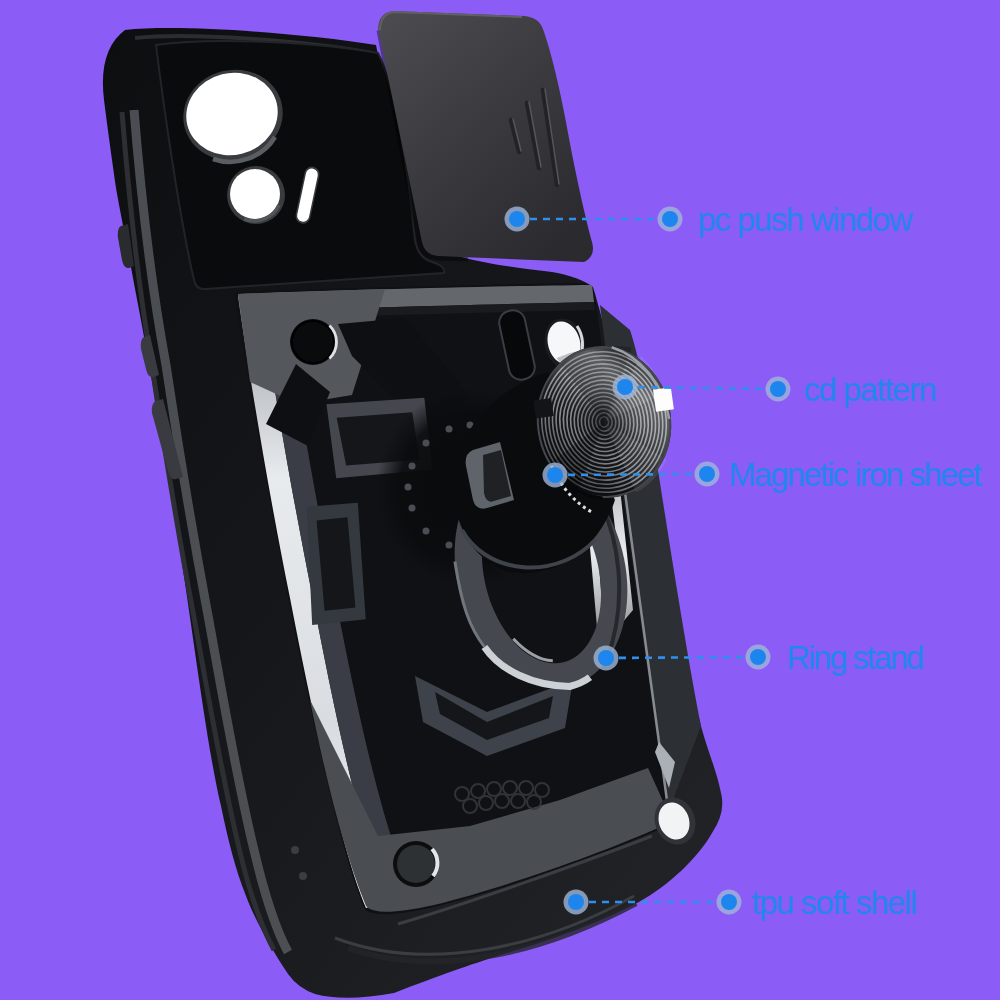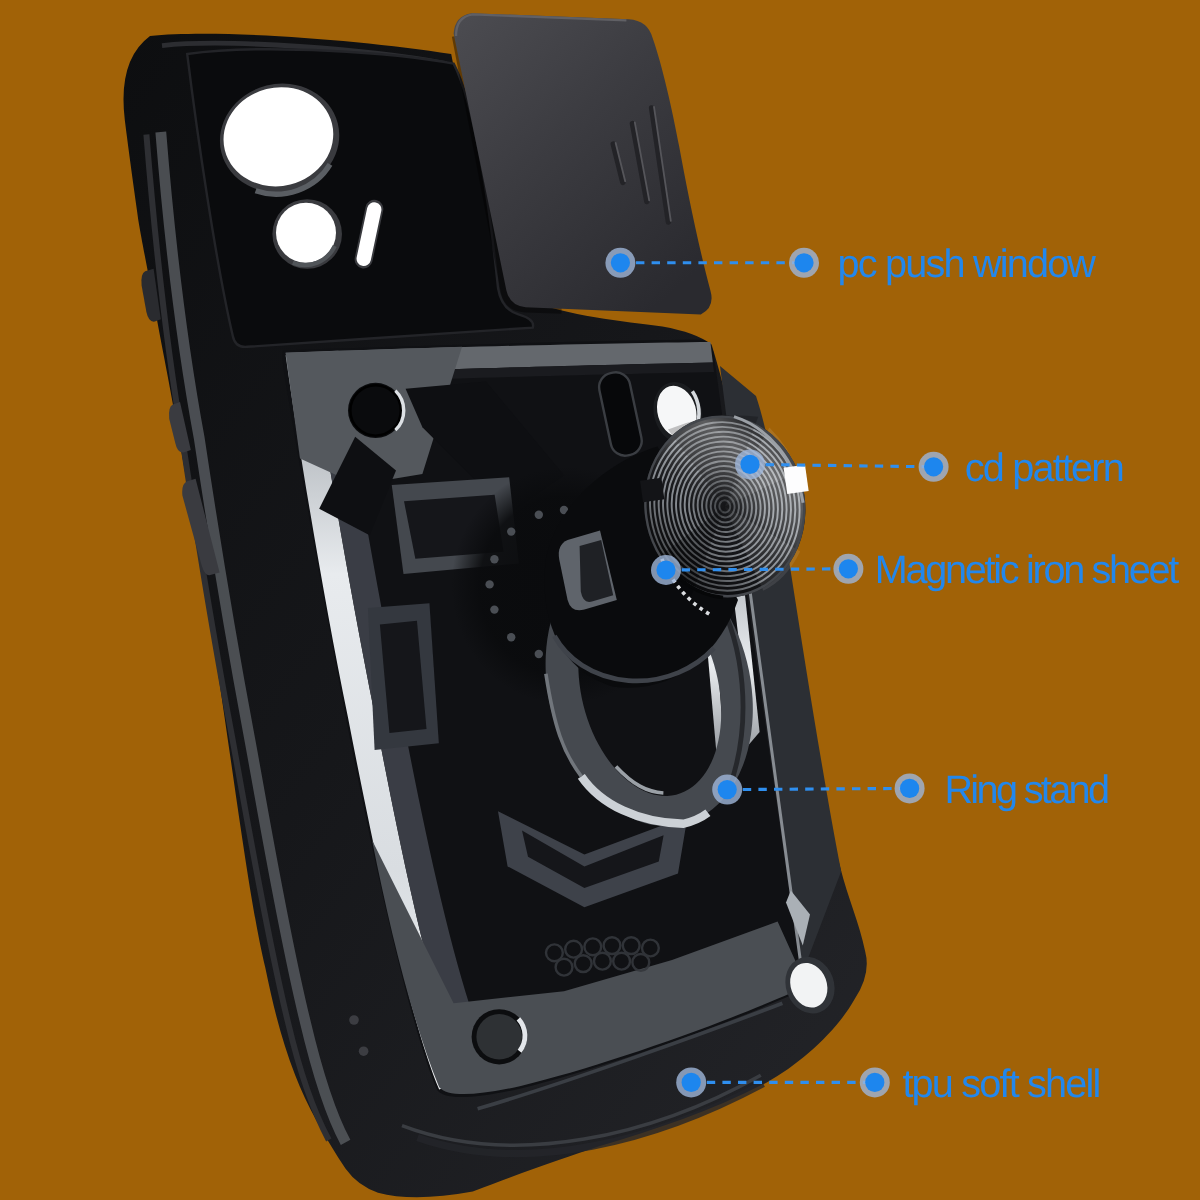--- a/index.html
+++ b/index.html
@@ -1,16 +1,16 @@
 <!DOCTYPE html>
 <html><head>
 <meta charset="utf-8">
 <style>
   html,body{margin:0;padding:0;background:#fff;}
-  .wrap{width:1000px;height:1000px;position:relative;overflow:hidden;background:#a16207;}
+  .wrap{width:1000px;height:1000px;position:relative;overflow:hidden;background:#8b5cf6;}
   svg{display:block;}
   text{font-family:"Liberation Sans", sans-serif;}
 </style>
 </head>
 <body>
 <div class="wrap">
 <svg width="1000" height="1000" viewBox="0 0 1000 1000" xmlns="http://www.w3.org/2000/svg">
 <defs>
   <linearGradient id="caseG" x1="0%" y1="0%" x2="85%" y2="100%">
     <stop offset="0" stop-color="#0d0e10"></stop>

